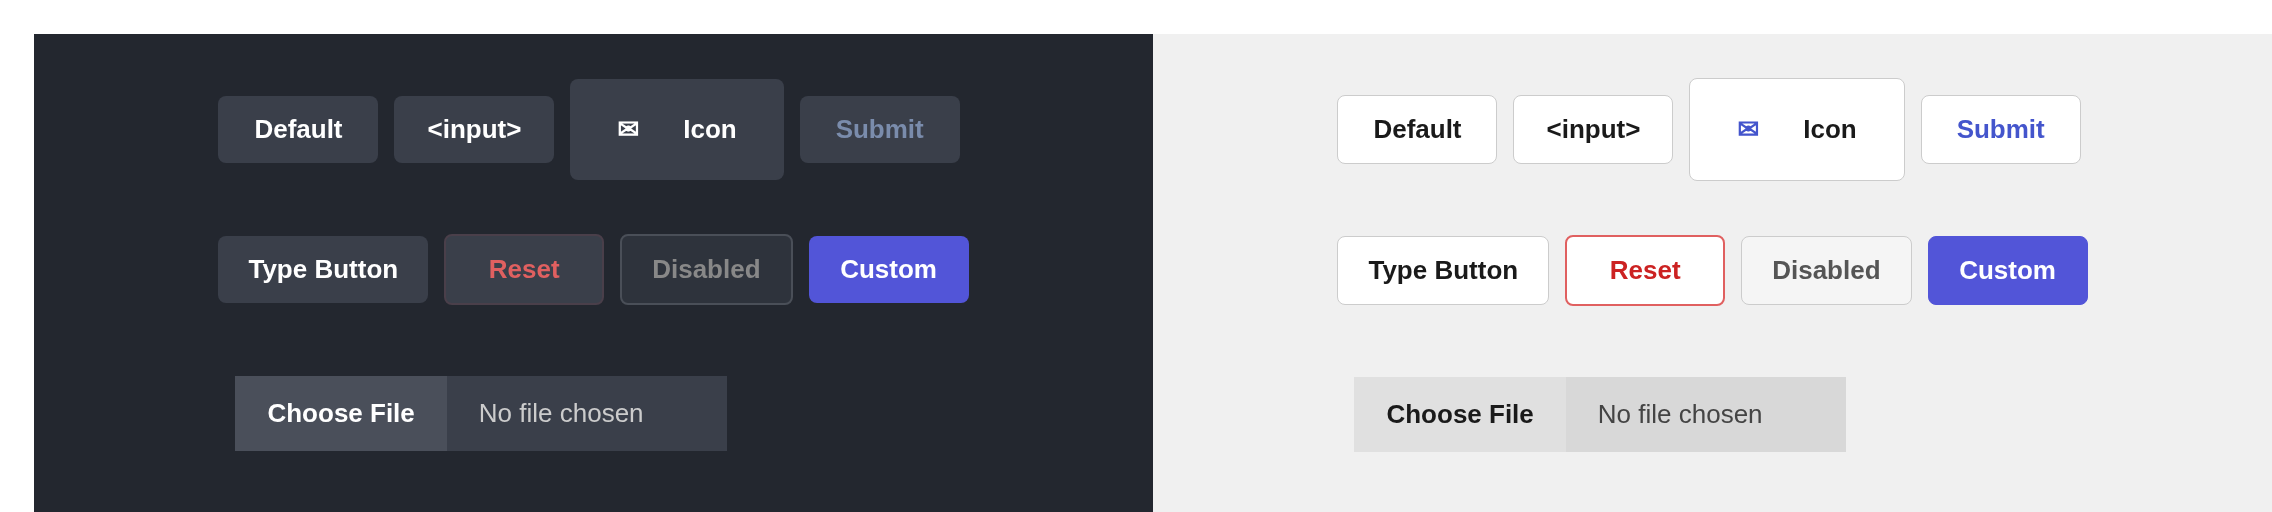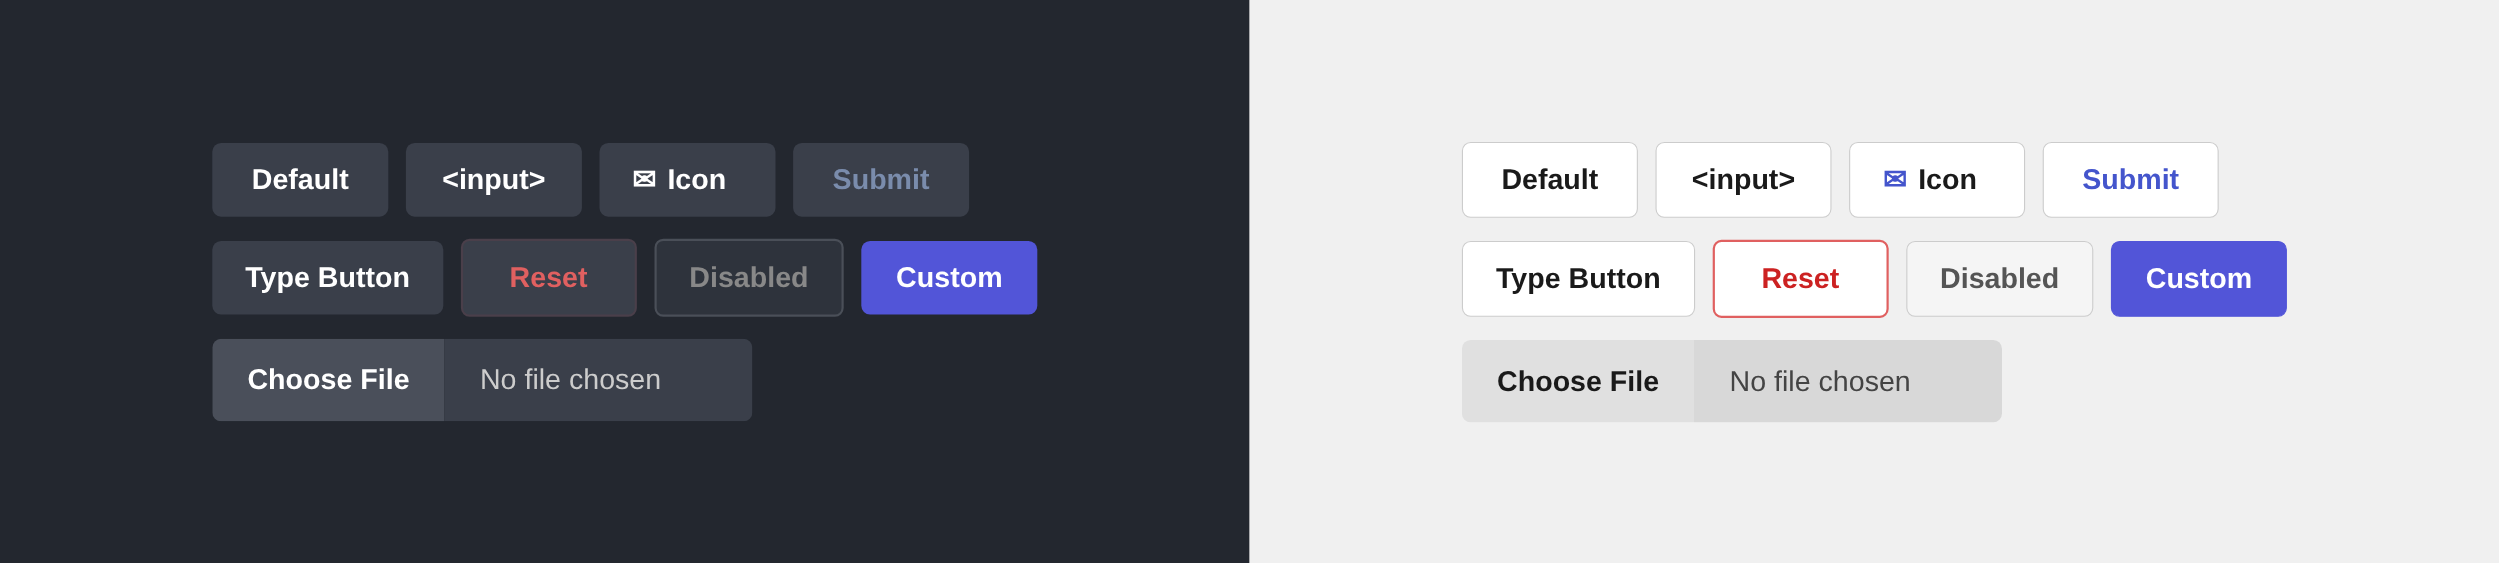--- a/index.html
+++ b/index.html
@@ -1,18 +1,18 @@
 <!DOCTYPE html>
 <html><head>
   <meta charset="utf-8">
   <style>
     * {
       box-sizing: border-box;
       margin: 0;
-      padding: 0;
+      padding: 17px;
     }
 
     body {
       width: 2272px;
       height: 512px;
       display: flex;
       font-family: -apple-system, BlinkMacSystemFont, 'Segoe UI', sans-serif;
       overflow: hidden;
     }
 

